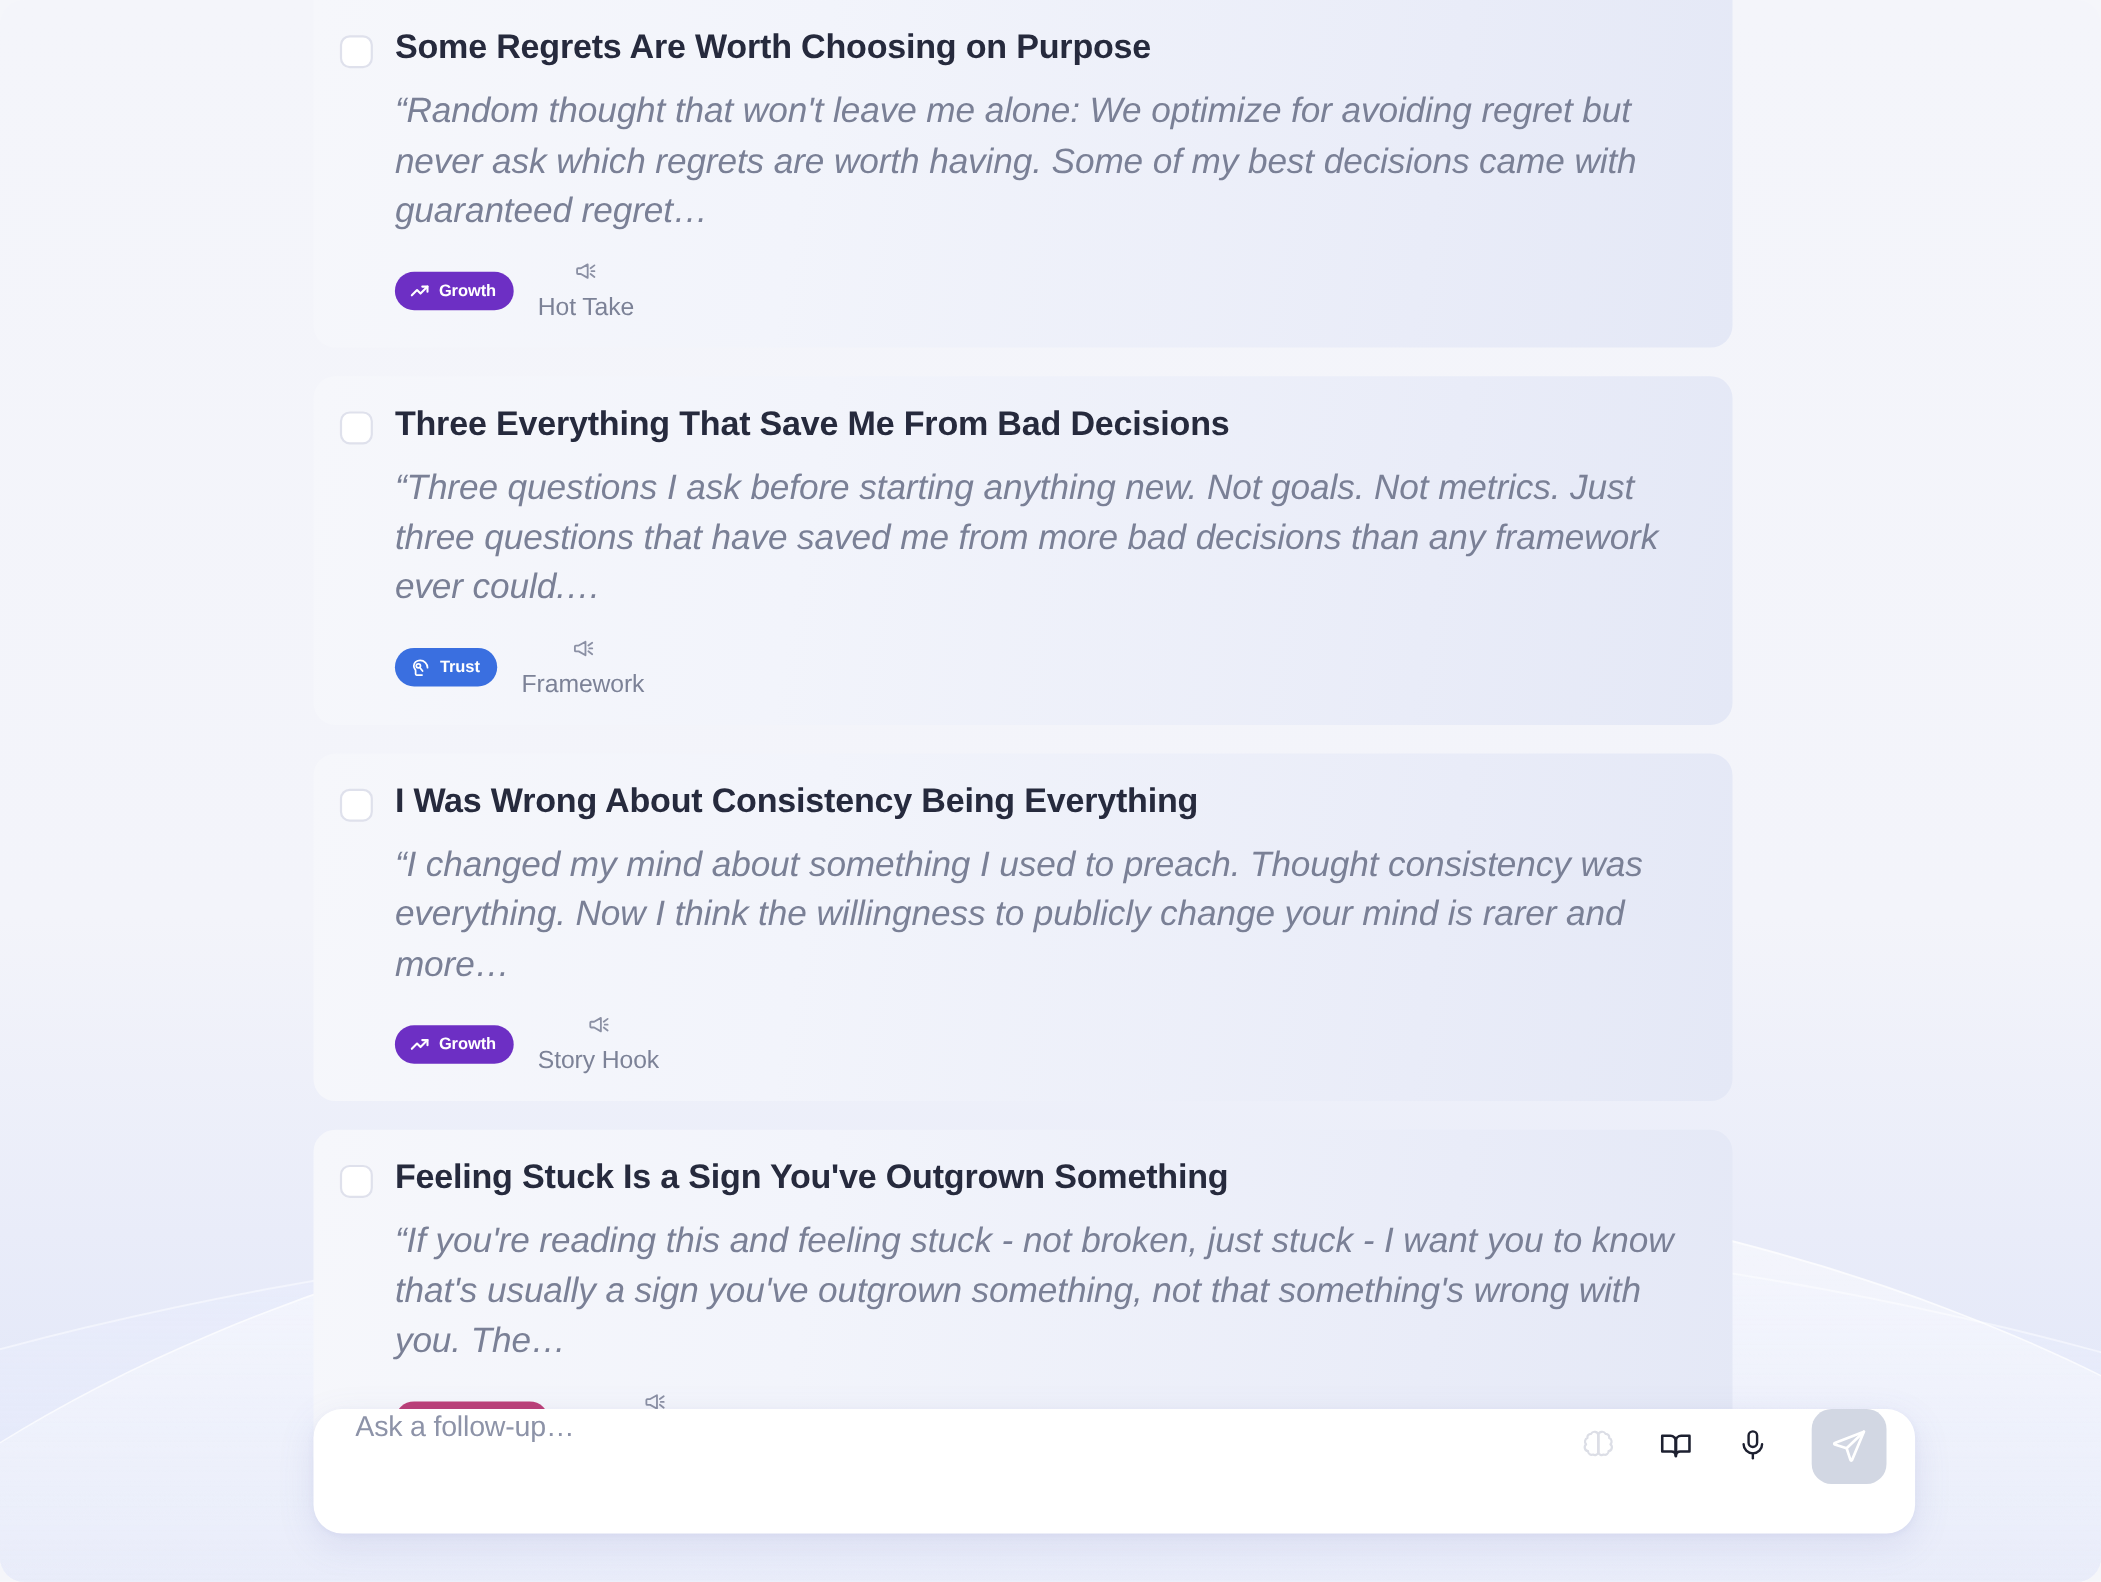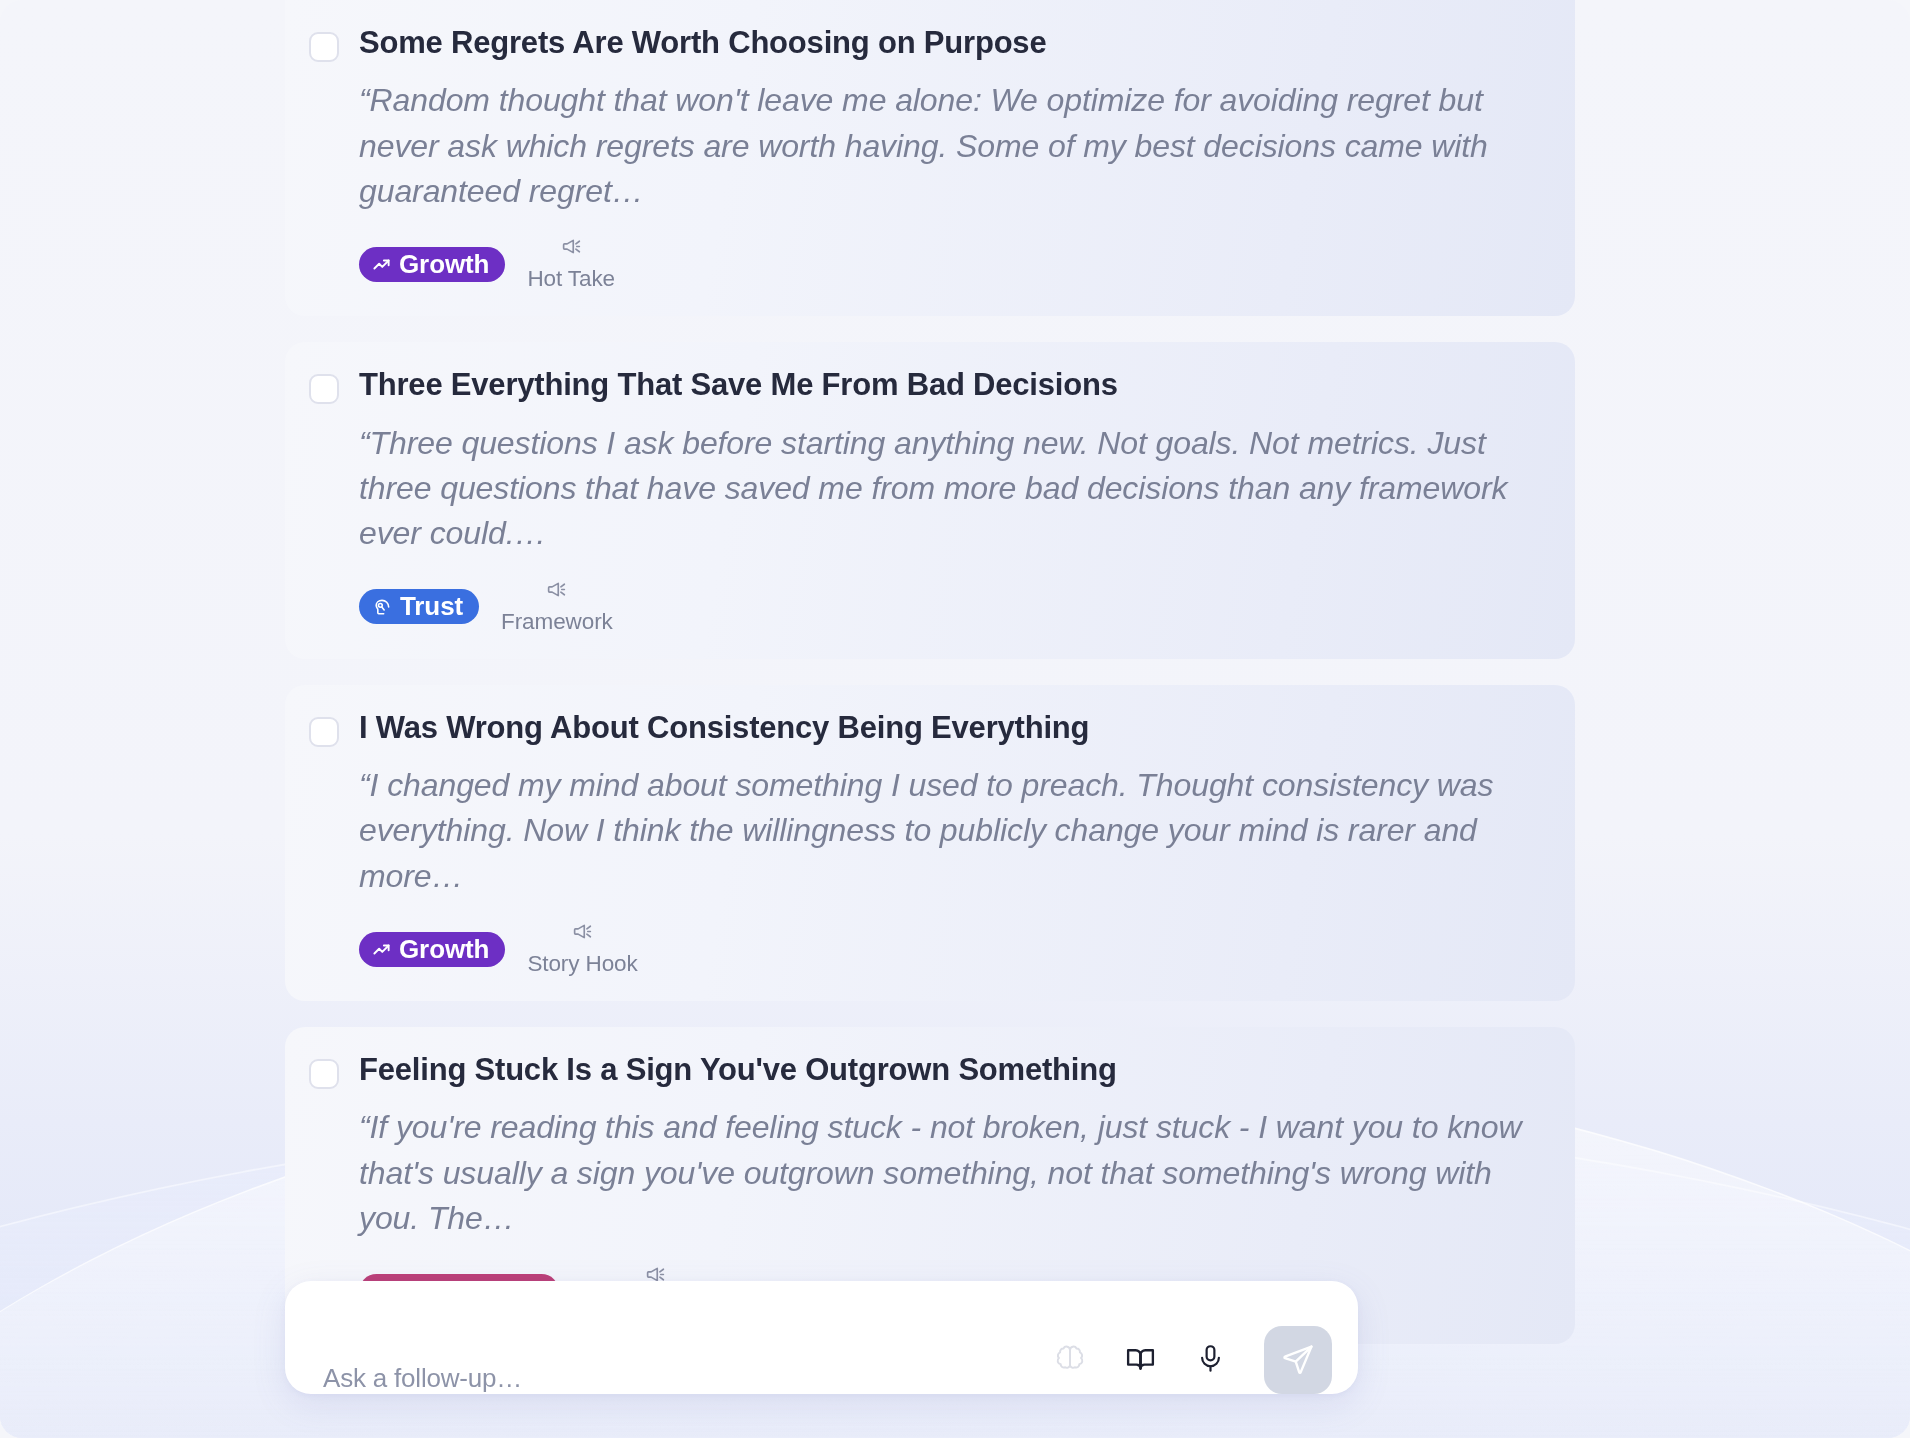--- a/index.html
+++ b/index.html
@@ -117,21 +117,21 @@
   }
 
   .pill {
     display: inline-flex;
     align-items: center;
     gap: 8px;
     height: 35px;
     padding: 0 16px 0 13px;
     border-radius: 18px;
     color: #ffffff;
-    font-size: 26px;
+    font-size: 15px;
     font-weight: bold;
     letter-spacing: -0.1px;
     white-space: nowrap;
   }
   .pill svg { display: block; }
 
   .hook {
     display: inline-flex;
     align-items: center;
     gap: 9px;
@@ -158,27 +158,27 @@
     color: #1d2030;
     letter-spacing: -0.2px;
     line-height: 1.2;
   }
 
   
   .composer {
     position: absolute;
     left: 285px;
     top: 1281px;
-    width: 1073px;
+    width: 1456px;
     height: 113px;
     background: #ffffff;
     border-radius: 26px;
     box-shadow: 0 10px 34px rgba(98,110,180,0.13), 0 2px 6px rgba(98,110,180,0.06);
     display: flex;
-    align-items: flex-end;
+    align-items: flex-start;
     padding: 0 26px 0 38px;
   }
   .composer-input {
     flex: 1 1 auto;
     border: none;
     outline: none;
     background: transparent;
     font-family: "Liberation Sans", sans-serif;
     font-size: 26px;
     color: #2a2e42;

